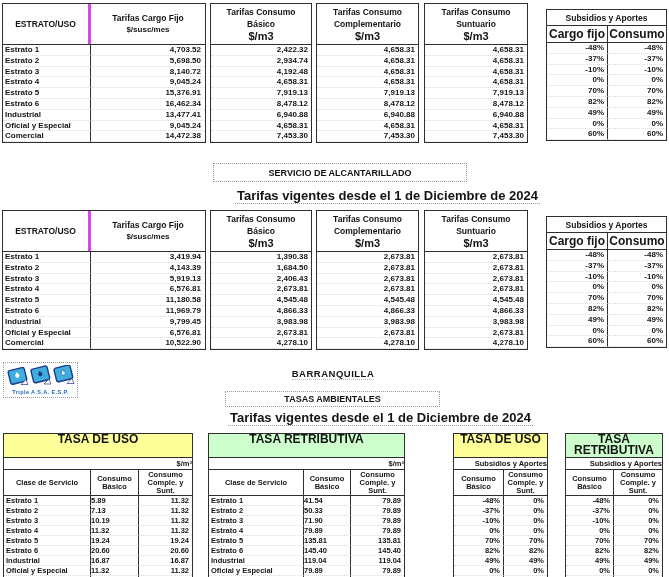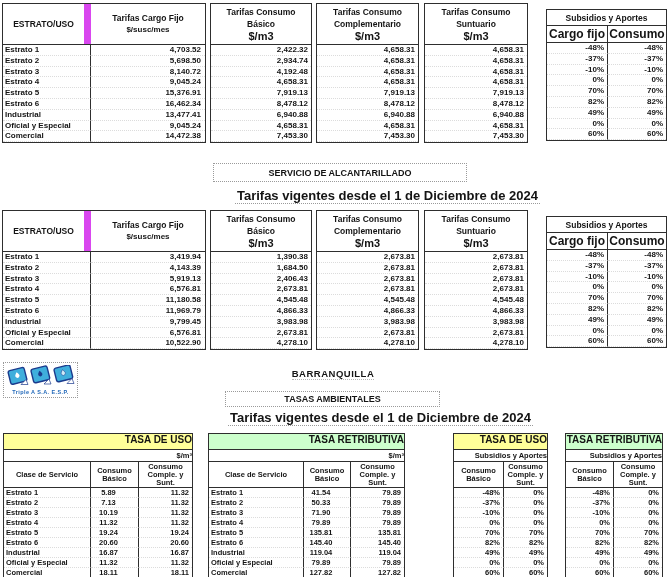--- a/index.html
+++ b/index.html
@@ -7,21 +7,21 @@
   body{
     position:relative;width:669px;height:577px;overflow:hidden;
     font-family:"Liberation Sans","DejaVu Sans",sans-serif;
     font-weight:bold;color:#141414;
   }
   .abs{position:absolute}
   .tbl{position:absolute;border:1px solid #2e2e2e;background:#fff}
 
   
   .mainhdr{display:grid;grid-template-columns:88px 1fr;height:41px;border-bottom:1px solid #2e2e2e}
-  .mainhdr .left{display:flex;align-items:center;justify-content:center;font-size:8.5px;border-right:7px solid #d946ef}
+  .mainhdr .left{display:flex;align-items:center;justify-content:center;font-size:8.5px;border-right:3px solid #d946ef}
   .hstack{display:flex;flex-direction:column;justify-content:center;text-align:center;line-height:12px;font-size:8.5px}
   .hstack .unit{font-size:8px}
   .colhdr{height:41px;border-bottom:1px solid #2e2e2e;display:flex;flex-direction:column;justify-content:center;text-align:center;line-height:12px;font-size:8.5px}
   .colhdr .unit{font-size:11px}
 
   .trow{display:grid}
   .cell{overflow:hidden;white-space:nowrap}
   .rows .cell{border-bottom:1px dotted #dcdcdc;border-right:1px dotted #e2e2e2}
   .rows .trow .cell:last-child{border-right:none}
 
@@ -44,32 +44,32 @@
   .subtitle{text-align:right;font-size:13px}
   .subtitle span{border-bottom:1px dotted #9a9a9a;padding:0 2px}
   .city{text-align:center;font-size:9.5px;letter-spacing:.5px}
   .city span{border-bottom:1px dotted #b5b5b5}
 
   
   .logo{border:1px dotted #9a9a9a;display:flex;flex-direction:column;align-items:center;justify-content:center;gap:1px;background:#fff}
   .logo-text{font-size:5.5px;color:#1e66b8;letter-spacing:.4px;line-height:6px}
 
   
-  .band{height:16px;line-height:11px;text-align:right;font-size:10px;border-bottom:1px solid #2e2e2e}
+  .band{height:24px;line-height:11px;text-align:center;font-size:12px;border-bottom:1px solid #2e2e2e}
   .yellow{background:#FFFF99}
   .green{background:#CCFFCC}
   .midrow{height:12px;line-height:12px;text-align:right;font-size:7.5px;border-bottom:1px solid #2e2e2e}
   .bh{display:grid;height:26px;border-bottom:1px solid #2e2e2e;font-size:7.5px;line-height:8px;text-align:center}
   .bh div{display:flex;align-items:center;justify-content:center;padding:0 1px}
   .bh .sep{border-right:1px solid #2e2e2e}
 
   .g-ta .trow{grid-template-columns:87px 48px 1fr;height:10px;line-height:10px;font-size:7.5px}
   .g-tb .trow{grid-template-columns:95px 47px 1fr;height:10px;line-height:10px;font-size:7.5px}
   .g-ta .c0,.g-tb .c0{padding-left:2px;border-right:1px solid #2e2e2e}
-  .g-ta .c1,.g-tb .c1{text-align:center;padding-right:12px;border-right:1px solid #2e2e2e}
+  .g-ta .c1,.g-tb .c1{text-align:left;padding-right:12px;border-right:1px solid #2e2e2e}
   .g-ta .c2,.g-tb .c2{text-align:right;padding-right:3px}
 
   .g-tc .trow{grid-template-columns:50px 1fr;height:10px;line-height:10px;font-size:7.5px}
   .g-td .trow{grid-template-columns:48px 1fr;height:10px;line-height:10px;font-size:7.5px}
   .g-tc .c0,.g-td .c0{text-align:right;padding-right:3px;border-right:1px solid #2e2e2e}
   .g-tc .c1,.g-td .c1{text-align:right;padding-right:3px}
 </style>
 </head>
 <body>
 

